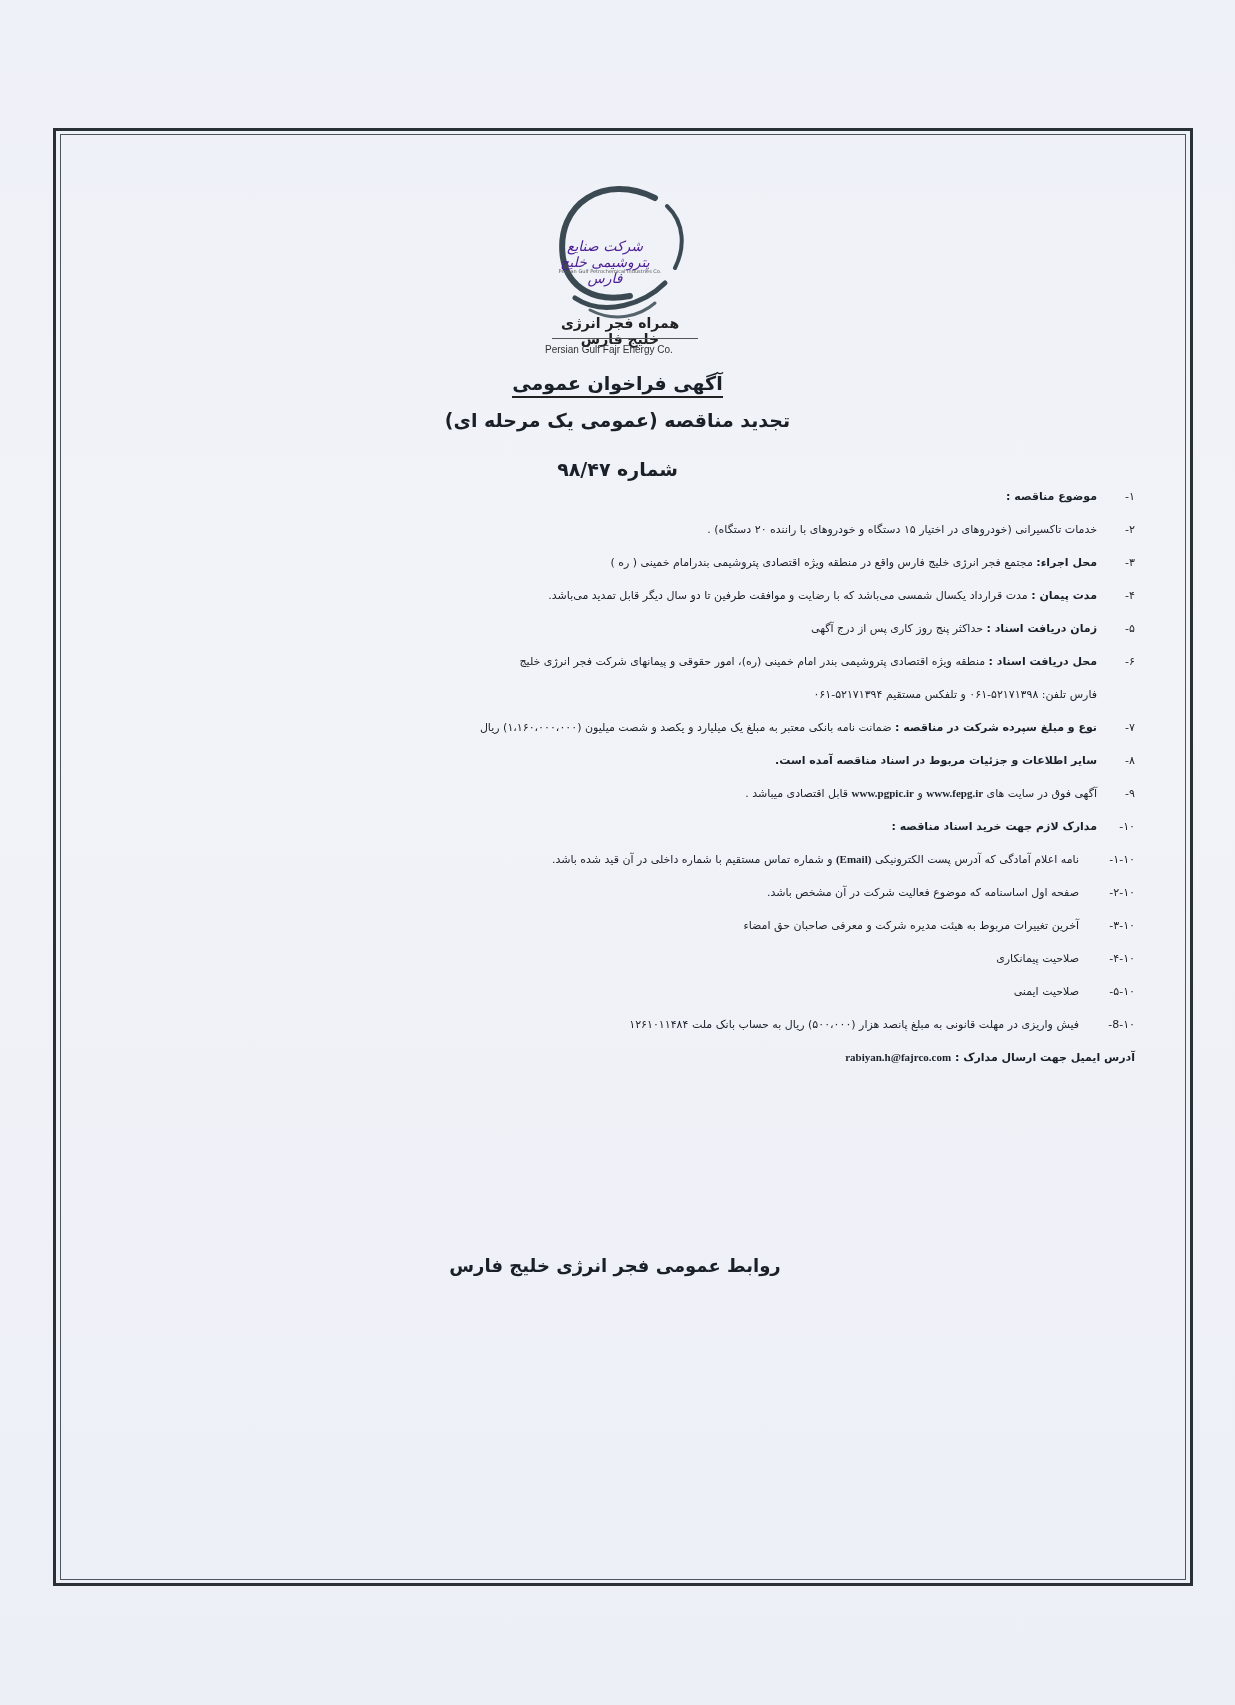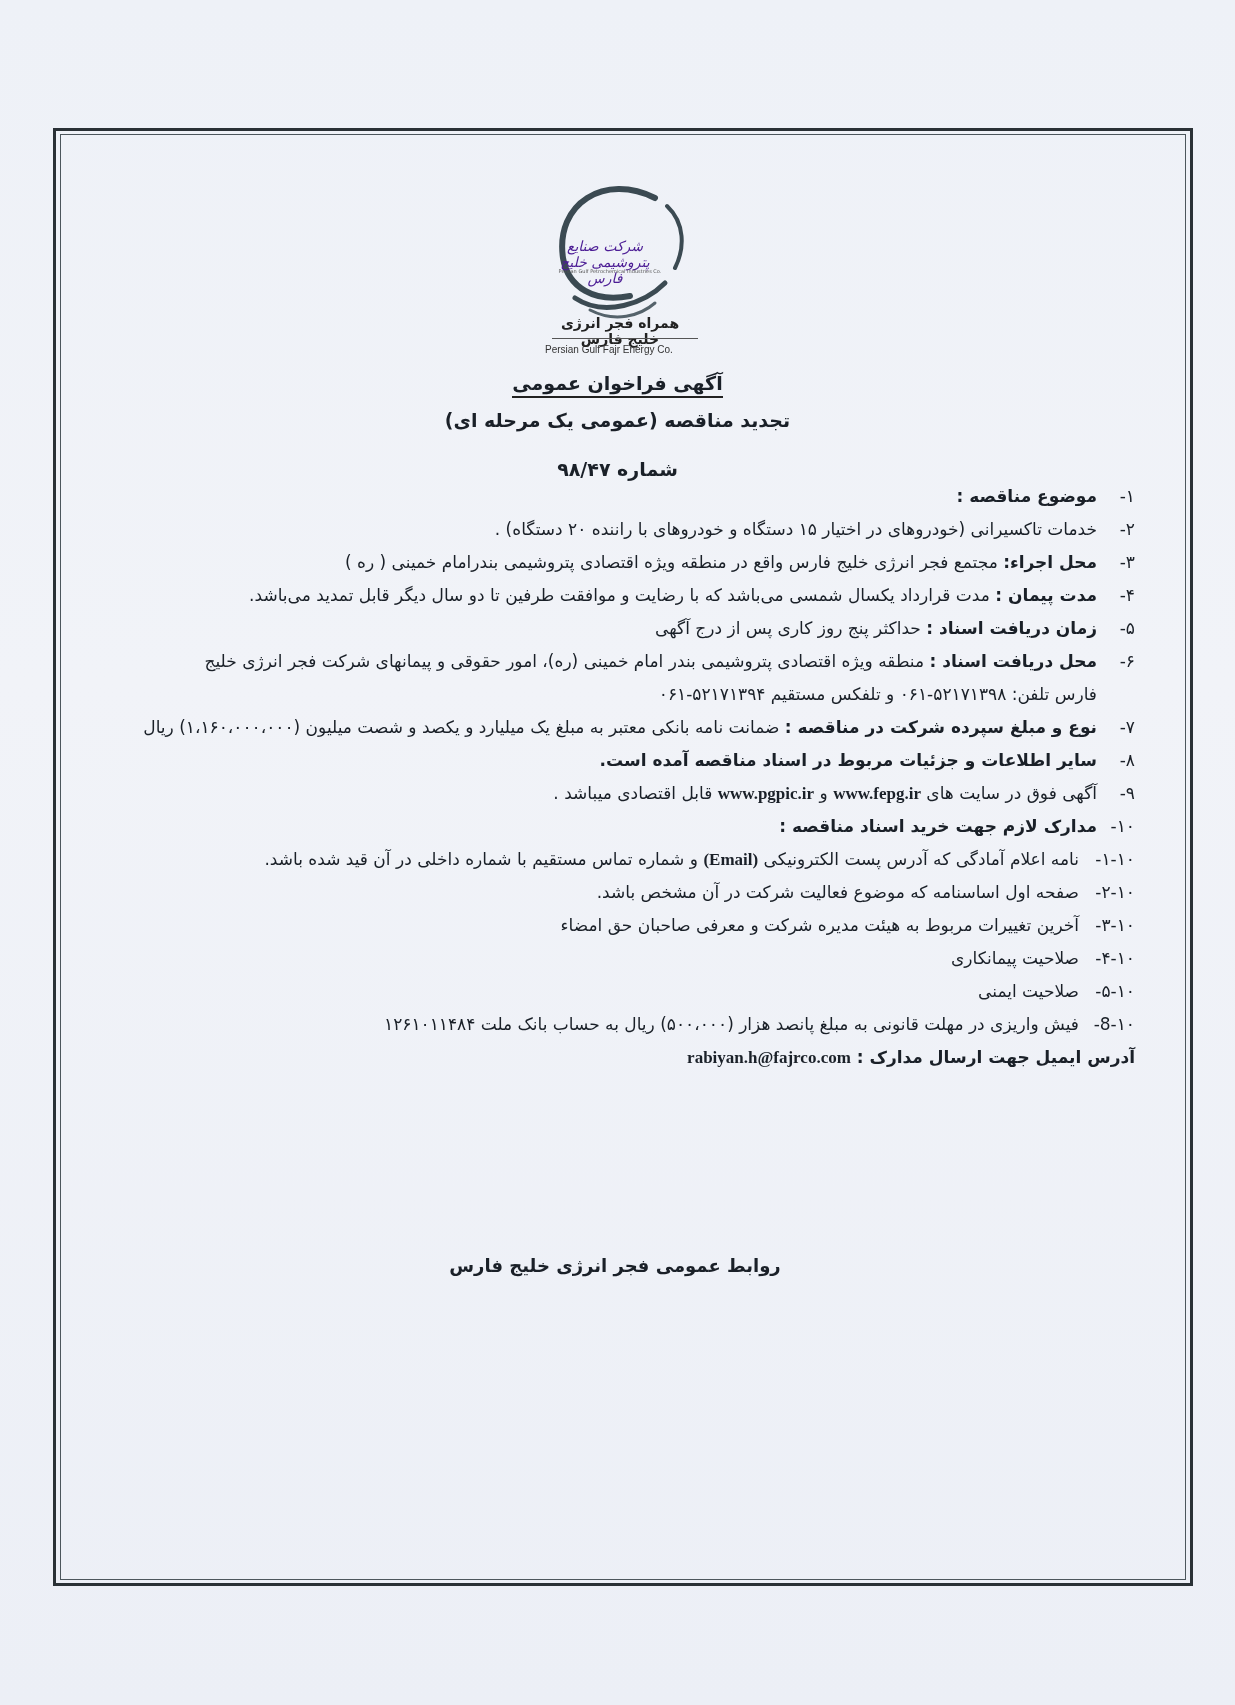--- a/index.html
+++ b/index.html
@@ -55,21 +55,21 @@
   .title2 {
     position: absolute; left: 0; right: 0; top: 409px; text-align: center;
     direction: rtl; font-size: 19px; font-weight: bold;
   }
   .title3 {
     position: absolute; left: 0; right: 0; top: 446px; text-align: center;
     direction: rtl; font-size: 19px; font-weight: bold; margin-top: 12px;
   }
   .body-list {
     position: absolute; right: 100px; left: 110px; top: 480px;
-    direction: rtl; font-size: 17px; line-height: 33px;
+    direction: rtl; font-size: 11px; line-height: 33px;
   }
   .row { position: relative; white-space: nowrap; }
   .num { display: inline-block; min-width: 38px; font-weight: normal; }
   .lbl { font-weight: bold; }
   .cont { padding-right: 38px; }
   .sub { padding-right: 0; }
   .sub .num { min-width: 56px; }
   .sub-cont { padding-right: 56px; }
   .latin { font-family: "Liberation Serif", serif; font-weight: bold; direction: ltr; unicode-bidi: embed; }
   .email-line { padding-right: 0; font-weight: bold; }

